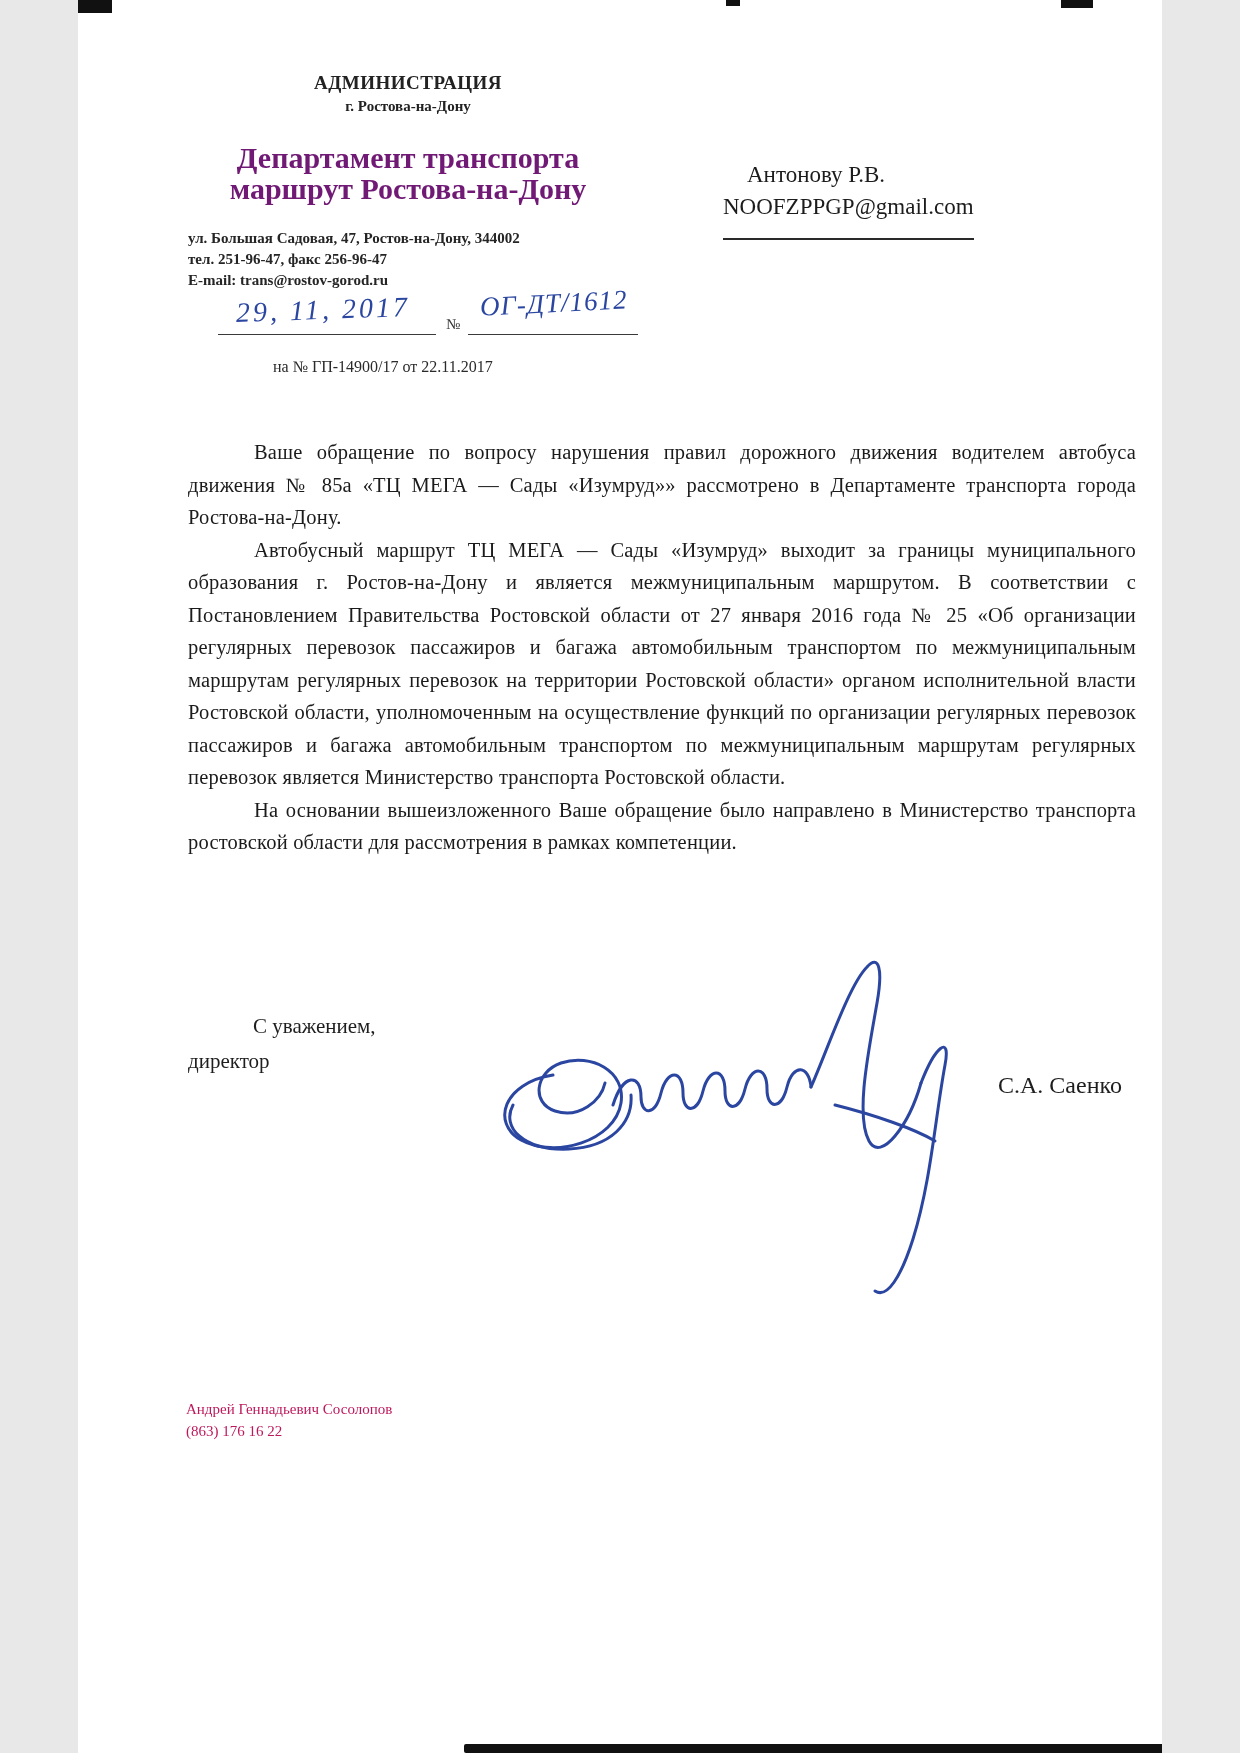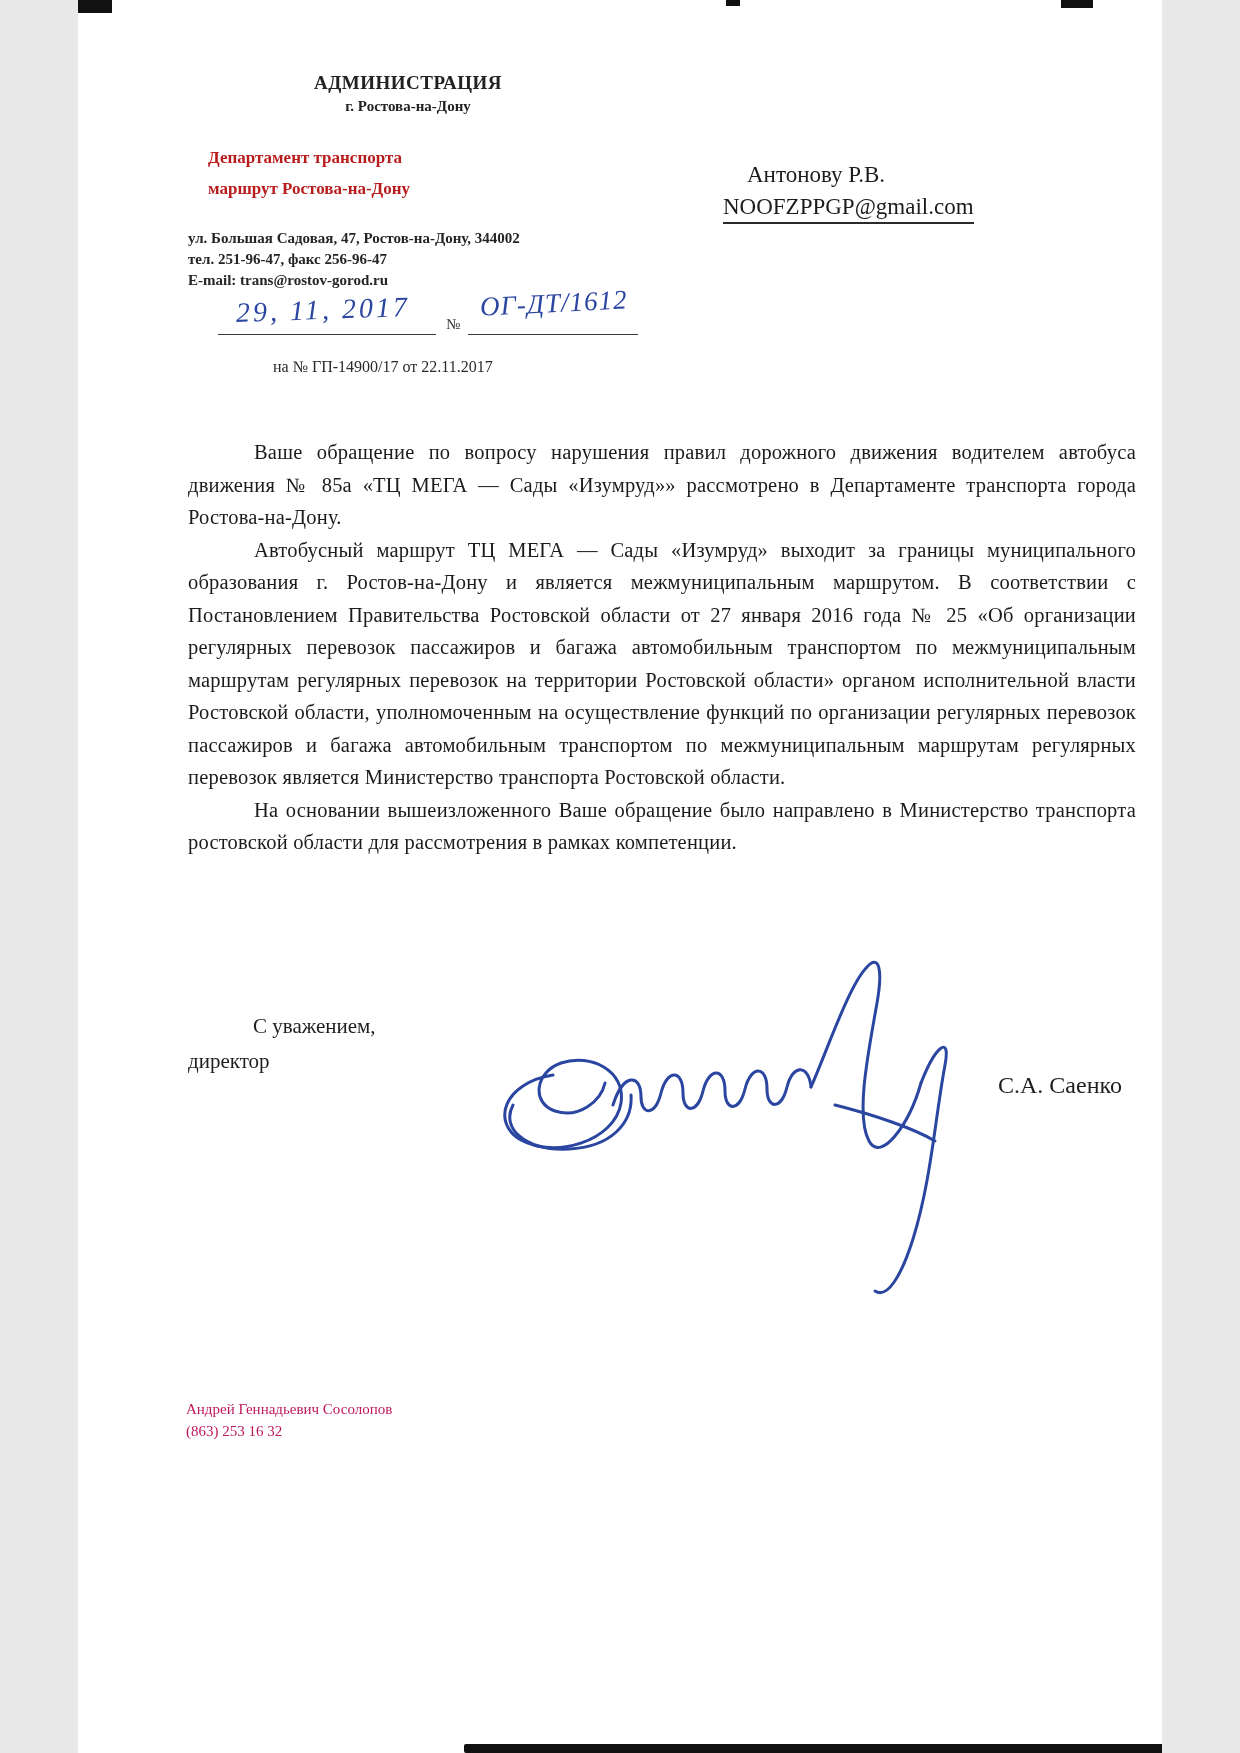--- a/index.html
+++ b/index.html
@@ -14,37 +14,37 @@
   }
   
   .org-block{
     position:absolute;left:150px;top:72px;width:360px;
     text-align:center;font-weight:bold;color:#222;
   }
   .org-line1{font-size:19px;letter-spacing:.5px;}
   .org-line2{font-size:15px;margin-top:4px;}
   .dept-block{
     position:absolute;left:130px;top:142px;width:400px;
-    font-weight:bold;font-size:17px;color:#b91c1c;
+    text-align:center;font-weight:bold;font-size:30px;color:#701a75;
     line-height:31px;
   }
   .addr-block{
     position:absolute;left:110px;top:228px;width:440px;
     font-weight:bold;font-size:15px;color:#252525;
     line-height:21px;
   }
   
   .recipient{
     position:absolute;left:645px;top:162px;width:310px;
     font-size:23px;color:#1c1c1c;
   }
   .recipient .name{display:block;margin-left:24px;}
   .recipient .email{
     display:inline-block;margin-top:6px;
-    border-bottom:2px solid #2a2a2a;padding-bottom:2px;
+    border-bottom:2px solid #2a2a2a;padding-bottom:18px;
   }
   
   .ref-line{position:absolute;left:140px;top:292px;width:480px;height:50px;}
   .hand{
     font-style:italic;
     color:#2b46a0;
   }
   .hand-date{
     position:absolute;left:18px;top:2px;
     font-size:28px;transform:rotate(-2deg);letter-spacing:3px;
@@ -150,16 +150,16 @@
 
       <path d="M328,132 C344,96 366,30 384,12 C396,-1 400,14 394,48 C386,94 372,160 386,186 C398,208 426,170 438,128"></path>
 
       <path d="M438,128 C452,92 468,78 462,110 C452,164 448,226 430,284 C418,322 404,344 392,336"></path>
       <path d="M352,150 C392,160 432,174 452,186"></path>
     </g>
   </svg>
 
   <div class="footer-contact">
     <div>Андрей Геннадьевич Сосолопов</div>
-    <div>(863) 253 16 32</div>
+    <div>(863) 176 16 22</div>
   </div>
 
 </div>
 
 </body></html>

